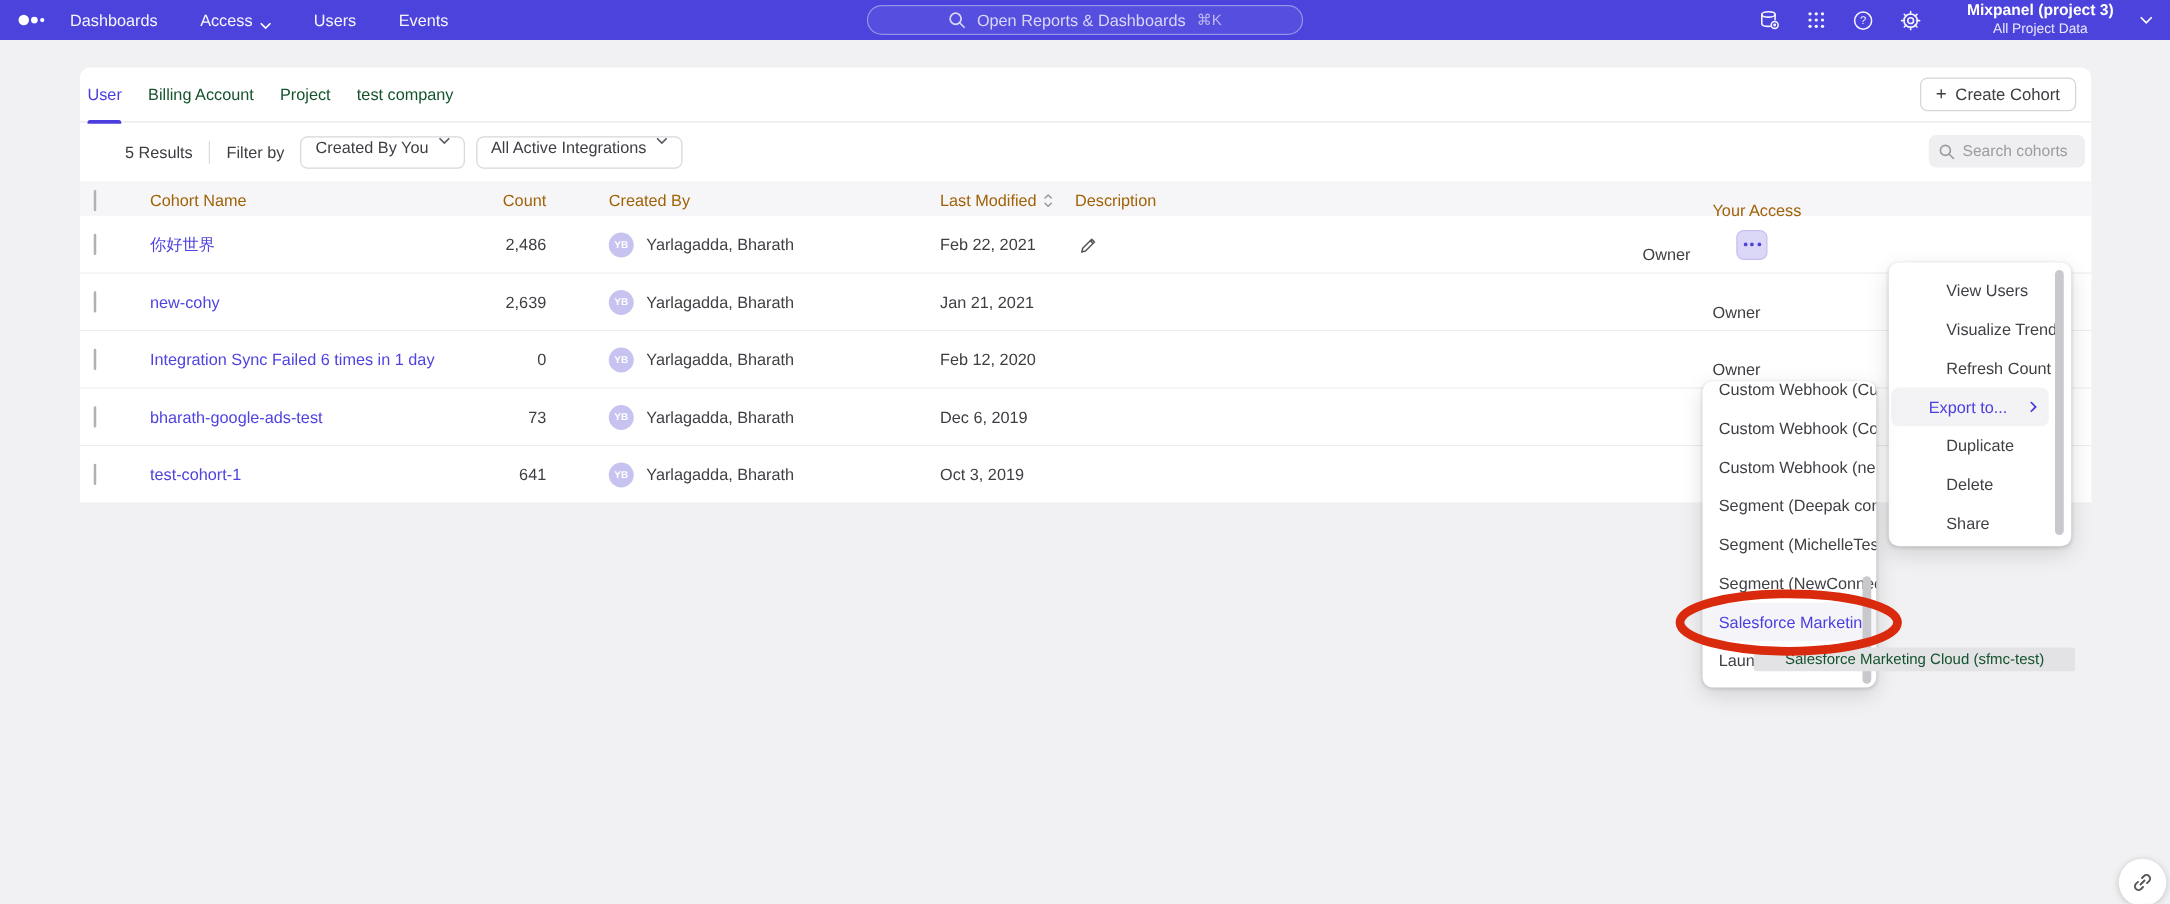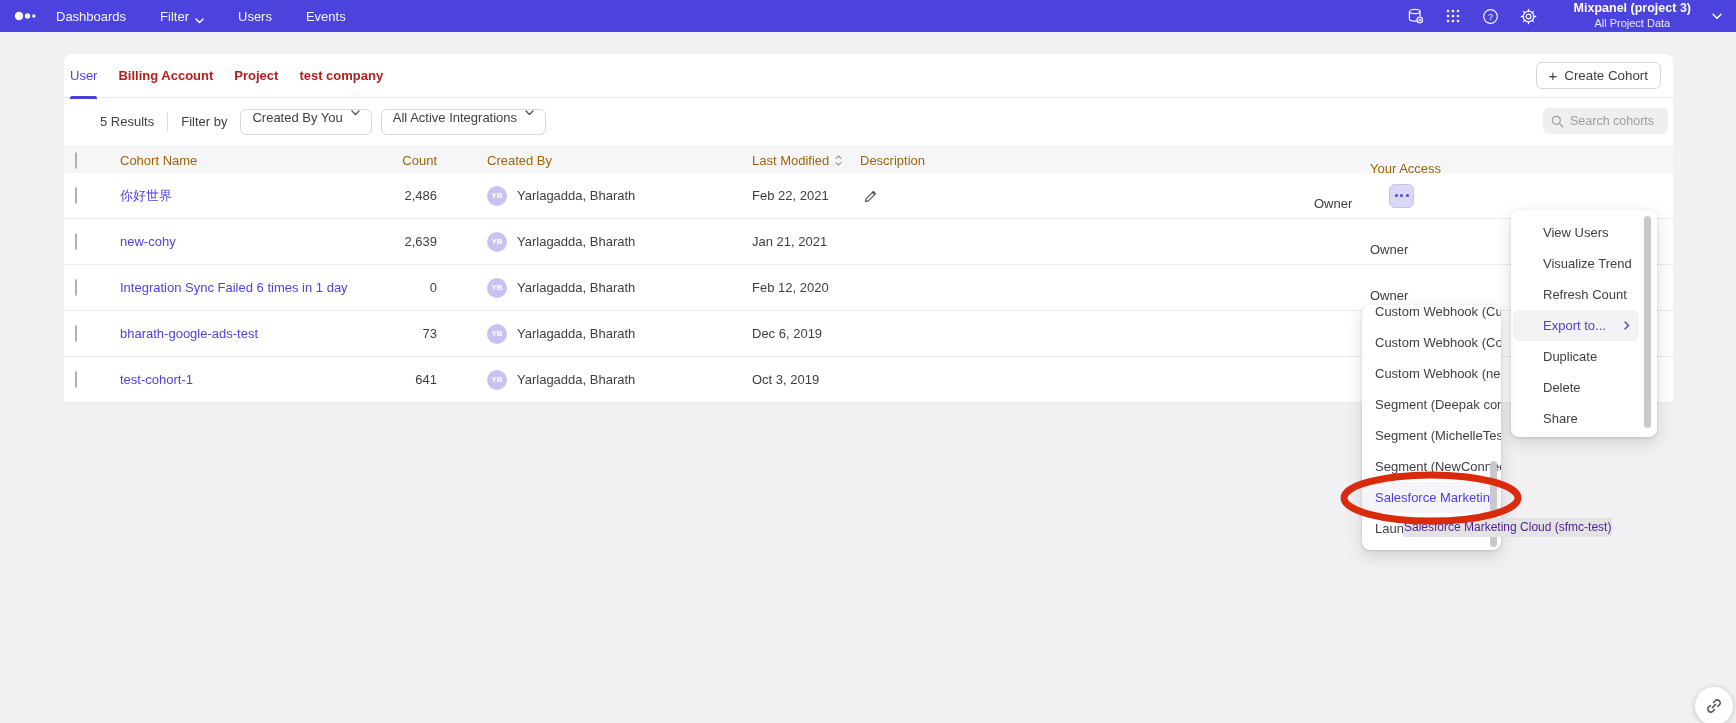--- a/index.html
+++ b/index.html
@@ -36,21 +36,21 @@
   
   .page { position:relative; height:516px; }
   .card {
     position:absolute; left:64px; top:22px; width:1609px; height:349px;
     background:#fff; border-radius:8px 8px 0 0;
   }
   .tabbar {
     height:44px; display:flex; align-items:center; gap:21px; padding-left:6px;
     border-bottom:1px solid #e9e9ec; position:relative;
   }
-  .tab { height:44px; line-height:44px; color:#b91c1c; position:relative; cursor:pointer;font-weight:bold; }
+  .tab { height:44px; line-height:44px; color:#14532d; position:relative; cursor:pointer; }
   .tab.active { color:#4b3ede; font-weight:500; }
   .tab.active::after { content:""; position:absolute; left:0; right:0; bottom:-1px;
     height:3px; background:#4b3ede; border-radius:2px 2px 0 0; }
   .create-btn {
     position:absolute; right:12px; top:8px; height:27px; padding:0 12px;
     border:1px solid #d5d5da; border-radius:6px; background:#fff;
     display:flex; align-items:center; gap:7px; font-weight:500; color:#3e3e43; cursor:pointer;
   }
   .create-btn .plus { font-size:15px; color:#3e3e43; }
 
@@ -96,21 +96,21 @@
     display:flex; align-items:center; justify-content:center; gap:2.5px; cursor:pointer;
   }
   .dots-btn i { width:3px; height:3px; border-radius:50%; background:#5044d6; }
 
   
   .menu-main {
     position:absolute; left:1511px; top:210px; width:146px; height:227px;
     background:#fff; border-radius:8px; padding:7px 0; z-index:30;
     box-shadow:0 1px 3px rgba(0,0,0,.14), 0 6px 18px rgba(0,0,0,.13);
   }
-  .menu-main .mi { height:31px; line-height:31px; padding-left:32px; color:#3f3f44;
+  .menu-main .mi { height:31px; line-height:31px; padding-left:46px; color:#3f3f44;
     cursor:pointer; white-space:nowrap; }
   .menu-main .mi.highlighted { background:#f3f3f5; border-radius:6px; margin:0 18px 0 2px;
     padding-left:30px;text-align:right; }
   .menu-main .mi.accent { color:#4b3ede; display:flex; align-items:center; }
   .mi .sub-arrow { margin-left:auto; padding-right:9px; }
   .scroll-thumb { position:absolute; background:#c9c9cd; border-radius:4px; width:7px; cursor:pointer; }
   .menu-main .scroll-thumb { right:6px; top:6px; bottom:9px; }
 
   .menu-sub {
     position:absolute; left:1362px; top:305px; width:139px; height:245px;
@@ -120,21 +120,21 @@
   .menu-sub .list { margin-top:-9px; }
   .menu-sub .mi { height:31px; line-height:31px; padding-left:13px; color:#3f3f44;
     cursor:pointer; white-space:nowrap; }
   .menu-sub .mi.highlighted { background:#f5f5f9; }
   .menu-sub .mi.accent { color:#4b3ede; }
   .menu-sub .scroll-thumb { right:4px; top:156px; height:86px; }
 
   
   .tooltip {
     position:absolute; left:1403px; top:518px; height:19px; line-height:19px;
-    padding:0 1px; background:#e3e3e5; color:#4c1d95; font-size:12px;
+    padding:0 25px; background:#e3e3e5; color:#14532d; font-size:12px;
     border-radius:2px; z-index:40; white-space:nowrap;
   }
   .annotation { position:absolute; left:1338px; top:470px; z-index:50; pointer-events:none; }
   .fab {
     position:absolute; left:1695px; top:687px; width:38px; height:38px; border-radius:50%;
     background:#fff; box-shadow:0 1px 6px rgba(0,0,0,.2);
     display:flex; align-items:center; justify-content:center; z-index:20; cursor:pointer;
   }
 </style>
 </head>
@@ -149,36 +149,44 @@
     </svg>
   </span>
   <div class="nav-items">
 
       <span class="nav-item">
         <span>Dashboards</span>
 
       </span>
 
       <span class="nav-item">
-        <span>Filter</span>
+        <span>Access</span>
         <svg width="9" height="6" viewBox="0 0 9 6" fill="none" stroke="#fff" stroke-width="1.4" stroke-linecap="round">
           <path d="M1 1l3.5 3.5L8 1"></path>
         </svg>
       </span>
 
       <span class="nav-item">
         <span>Users</span>
 
       </span>
 
       <span class="nav-item">
         <span>Events</span>
 
       </span>
 
+  </div>
+  <div class="nav-search">
+    <svg width="14" height="14" viewBox="0 0 14 14" fill="none" stroke="#d9d7f8" stroke-width="1.4" stroke-linecap="round">
+        <circle cx="6" cy="6" r="4.4"></circle>
+        <path d="M9.4 9.4L12.8 12.8"></path>
+      </svg>
+    <span>Open Reports &amp; Dashboards</span>
+    <span class="shortcut">⌘K</span>
   </div>
   <div class="nav-right">
     <span class="nav-icon">
       <svg width="17" height="16" viewBox="0 0 16 15" fill="none" stroke="#fff" stroke-width="1.2" stroke-linecap="round">
         <ellipse cx="7.3" cy="3.3" rx="5" ry="2"></ellipse>
         <path d="M2.3 3.3v7c0 1.1 2.2 2 5 2 .5 0 1 0 1.5-.1M12.3 3.3v4"></path>
         <circle cx="12" cy="11.2" r="2.6"></circle>
           <circle cx="12" cy="11.2" r="0.5"></circle>
       </svg>
     </span>

